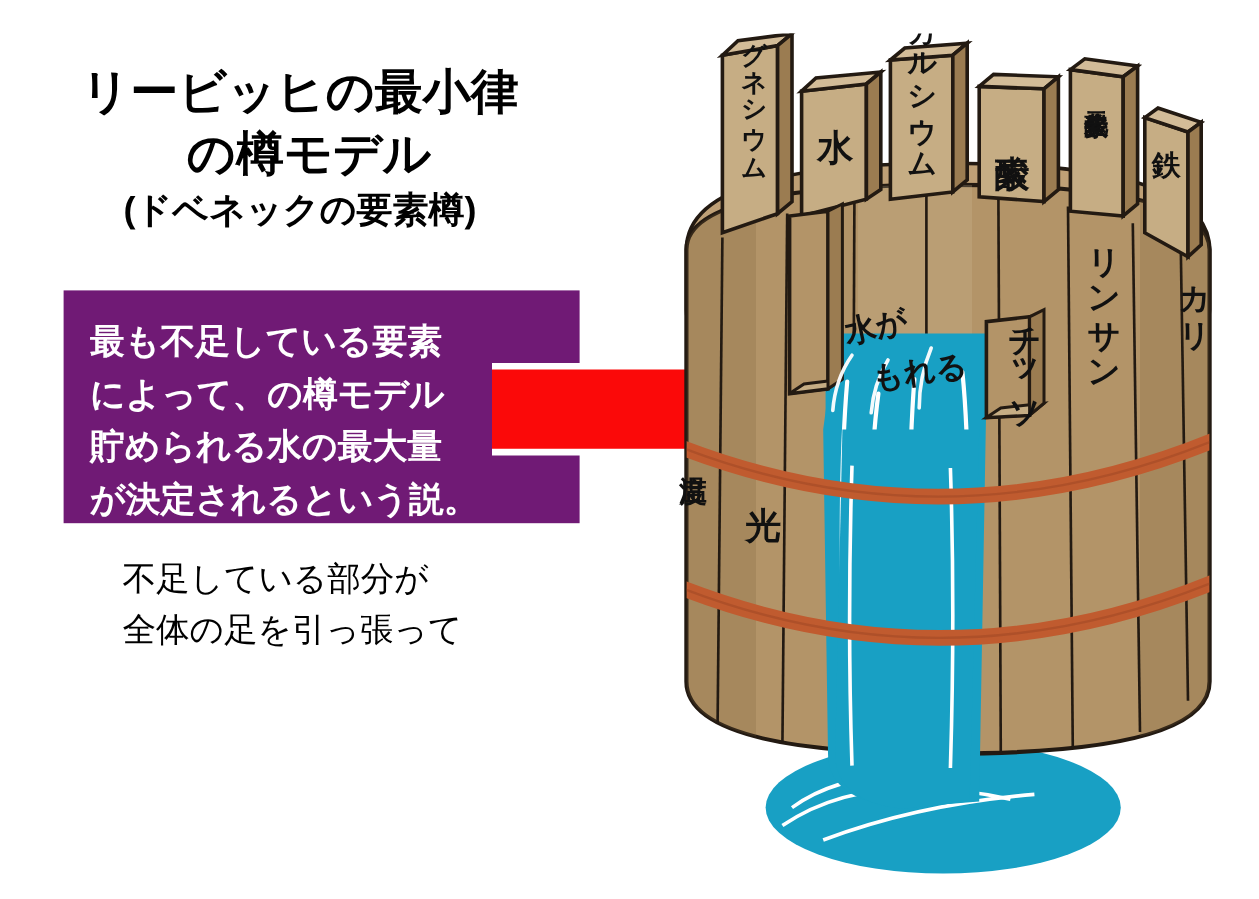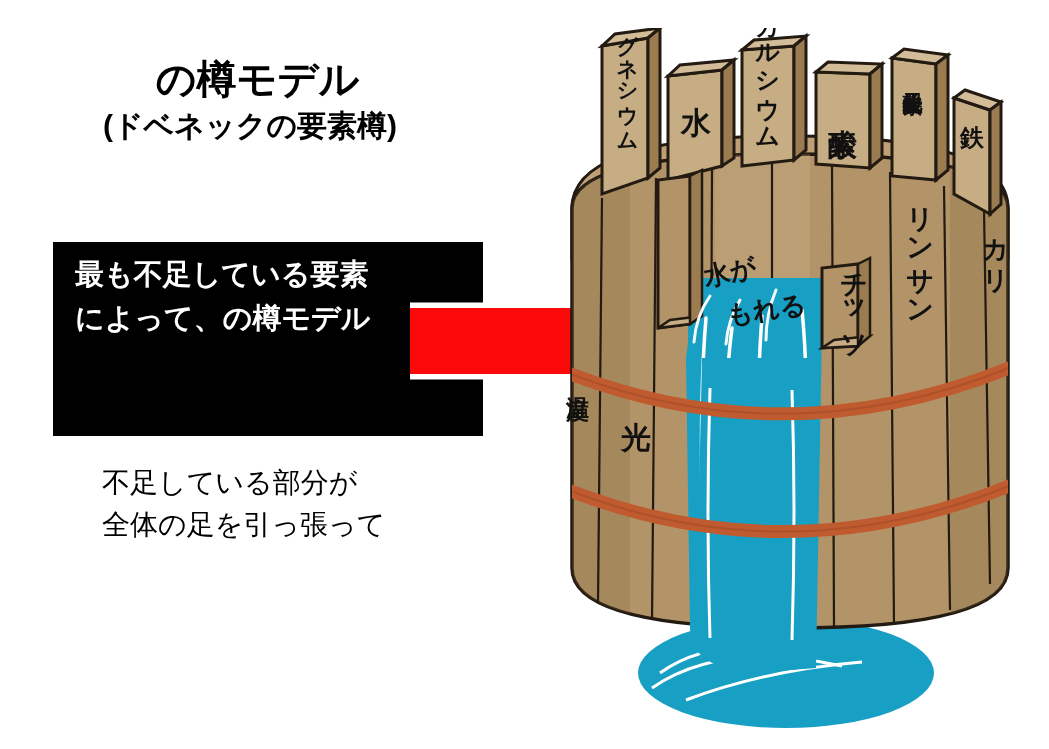--- a/index.html
+++ b/index.html
@@ -30,23 +30,23 @@
     font-weight:bold;
     font-size:30px;
     line-height:36px;
     color:#000;
     margin-top:4px;
     white-space:nowrap;
   }
 
   .redbox{
     position:absolute;left:53px;top:242px;width:430px;height:194px;
-    background:#000000;
+    background:#701a75;
     box-sizing:border-box;
-    padding:10px 0 0 22px;
+    padding:21px 0 0 22px;
   }
   .redbox .rl{
     color:#ffffff;font-weight:bold;font-size:29px;line-height:44px;
     white-space:nowrap;letter-spacing:0px;
   }
 
   .bottom-note{
     position:absolute;left:72px;top:462px;width:420px;
   }
   .bottom-note .bl{
@@ -66,27 +66,30 @@
     font-weight:700;
     fill:#111;
   }
 </style>
 </head>
 <body>
 
 <div id="stage">
 
   <div class="title-block">
+    <div class="title-l1">リービッヒの最小律</div>
     <div class="title-l2">の樽モデル</div>
     <div class="subtitle">(ドベネックの要素樽)</div>
   </div>
 
   <div class="redbox">
     <div class="rl">最も不足している要素</div>
     <div class="rl">によって、の樽モデル</div>
+    <div class="rl">貯められる水の最大量</div>
+    <div class="rl">が決定されるという説。</div>
   </div>
 
   <div class="arrow-wrap">
     <svg width="290" height="110" viewBox="0 0 290 110">
       <polygon points="0,20 196,20 196,0 282,53 196,106 196,86 0,86" fill="#fb0909" stroke="#ffffff" stroke-width="11" stroke-linejoin="miter"></polygon>
       <polygon points="0,20 196,20 196,0 282,53 196,106 196,86 0,86" fill="#fb0909"></polygon>
     </svg>
   </div>
 
   <div class="barrel-wrap">

